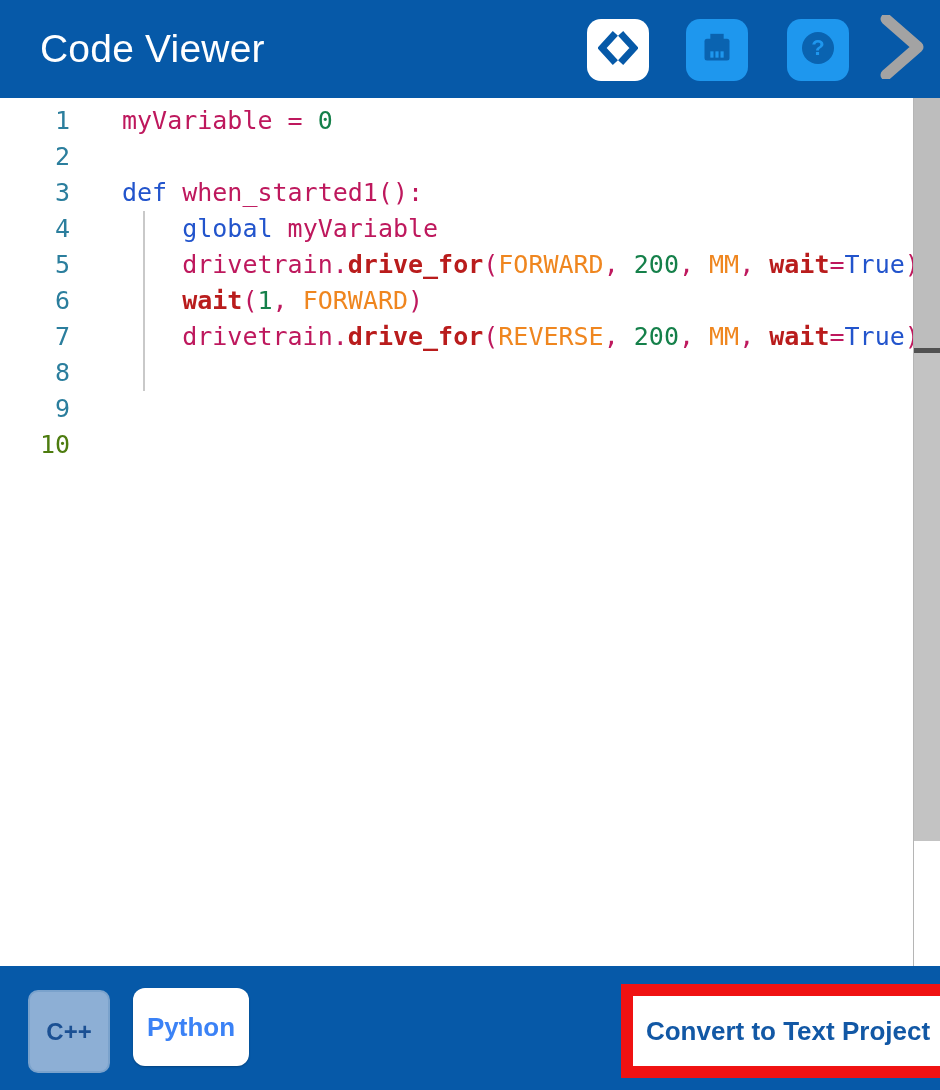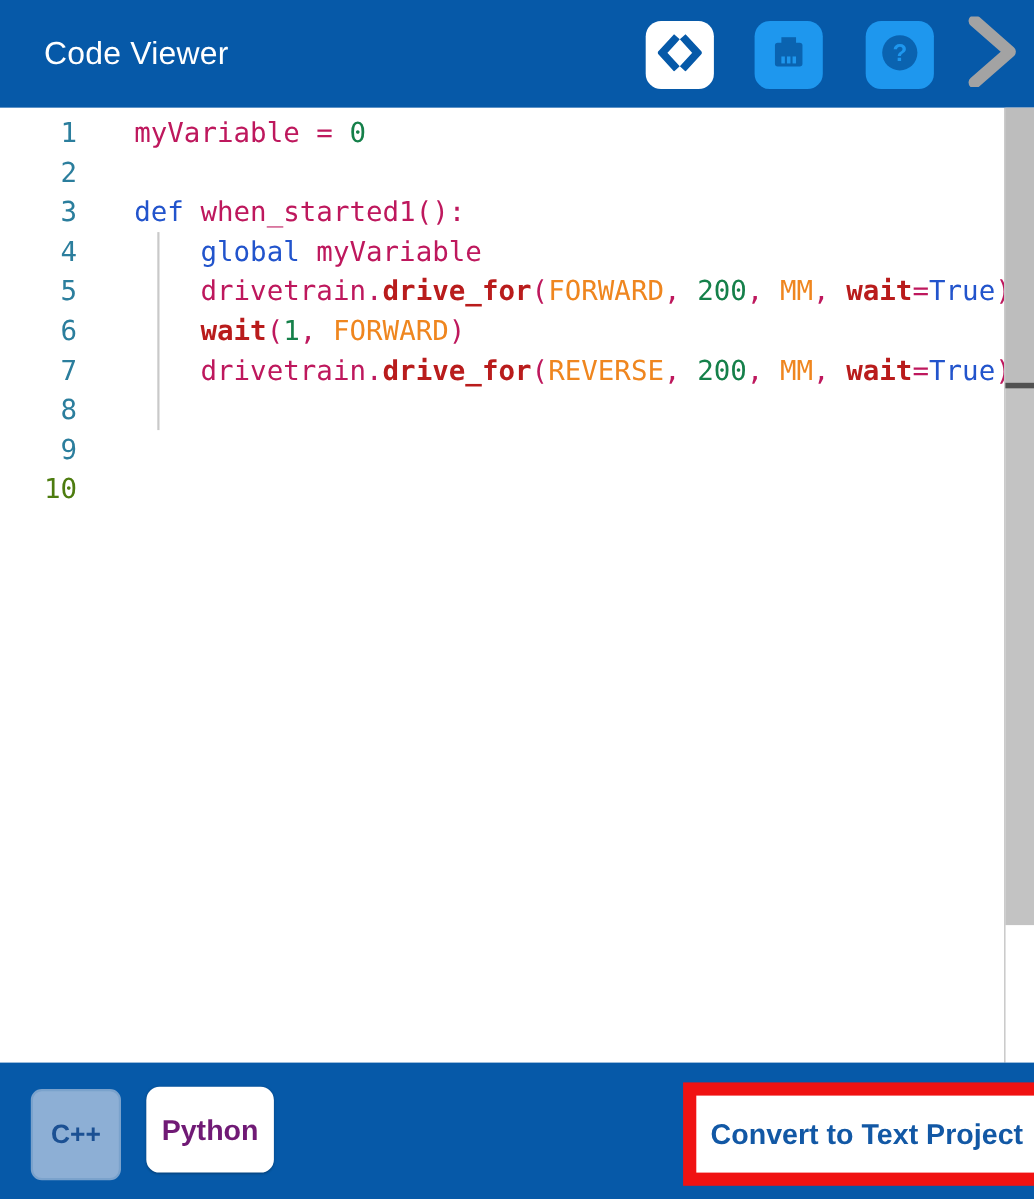--- a/index.html
+++ b/index.html
@@ -8,21 +8,21 @@
     background:#ffffff;font-family:"Liberation Sans",sans-serif;
     -webkit-font-smoothing:antialiased;
   }
   
   .header{
     position:absolute;top:0;left:0;width:940px;height:98px;
     background:#0659a8;
   }
   .header-title{
     position:absolute;left:40px;top:0;height:98px;line-height:98px;
-    color:#ffffff;font-size:29px;font-weight:500;letter-spacing:0.2px;
+    color:#ffffff;font-size:39px;font-weight:500;letter-spacing:0.2px;
   }
   .hdr-btn{
     position:absolute;top:19px;width:62px;height:62px;border-radius:14px;
     display:flex;align-items:center;justify-content:center;
   }
   .hdr-btn.active{background:#ffffff;}
   .hdr-btn.blue{background:#1e97ee;}
   .hdr-chevron{
     position:absolute;top:16px;left:874px;width:58px;height:66px;
     display:flex;align-items:center;justify-content:center;
@@ -73,21 +73,21 @@
   .btn-cpp{
     position:absolute;left:28px;top:24px;width:82px;height:83px;
     background:#8dafd5;border:2px solid #7aa2cc;border-radius:10px;
     box-sizing:border-box;display:flex;align-items:center;justify-content:center;
     color:#1b5093;font-size:24px;font-weight:bold;
   }
   .btn-python{
     position:absolute;left:133px;top:22px;width:116px;height:78px;
     background:#ffffff;border-radius:12px;
     display:flex;align-items:center;justify-content:center;
-    color:#701a75;font-size:26px;font-weight:bold;
+    color:#3b82f6;font-size:26px;font-weight:bold;
     box-shadow:0 1px 2px rgba(0,0,0,0.25);
   }
   .convert-highlight{
     position:absolute;left:621px;top:18px;width:334px;height:94px;
     background:#f01212;
   }
   .btn-convert{
     position:absolute;left:12px;top:12px;right:12px;bottom:12px;
     background:#ffffff;
     display:flex;align-items:center;justify-content:center;

